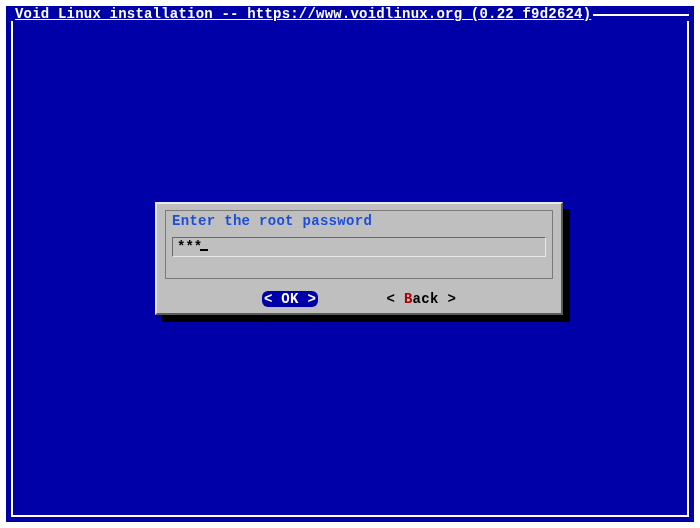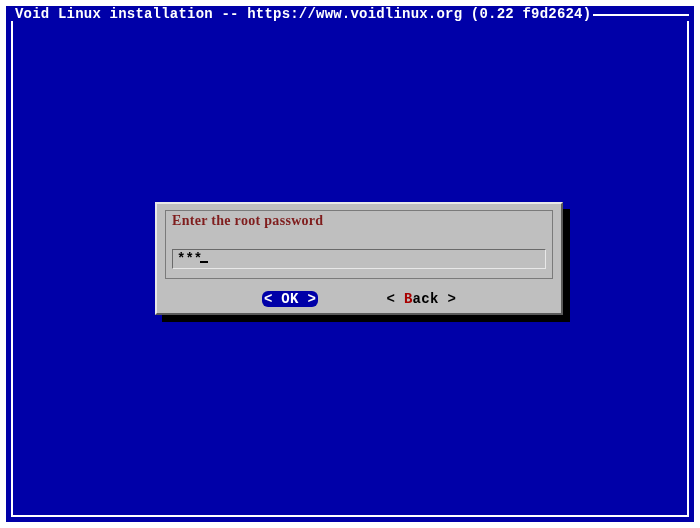--- a/index.html
+++ b/index.html
@@ -58,20 +58,21 @@
       height: 2px;
       background: #ffffff;
     }
     .title-text {
       position: absolute;
       left: 6px;
       top: -1px;
       background: #0000a8;
       padding: 0 2px;
       white-space: nowrap;
+      text-decoration: underline;
     }
     .dialog-shadow {
       position: absolute;
       left: 155px;
       top: 202px;
       width: 408px;
       height: 113px;
       background: #000000;
     }
     .dialog {
@@ -89,25 +90,24 @@
     .dialog-inner {
       position: absolute;
       left: 8px;
       top: 6px;
       right: 8px;
       bottom: 34px;
       border: 1px solid #7a7a7a;
       padding: 2px 6px;
     }
     .prompt {
-      color: #7f1d1d;
+      color: #1d4ed8;
       font-weight: bold;
-      margin-bottom: 20px;
+      margin-bottom: 8px;
       letter-spacing: 0.3px;
-      font-family: Liberation Serif, serif;
     }
     .input-box {
       border-top: 1px solid #6a6a6a;
       border-left: 1px solid #6a6a6a;
       border-right: 1px solid #e8e8e8;
       border-bottom: 1px solid #e8e8e8;
       height: 20px;
       padding: 1px 4px;
       color: #000000;
       font-weight: bold;

